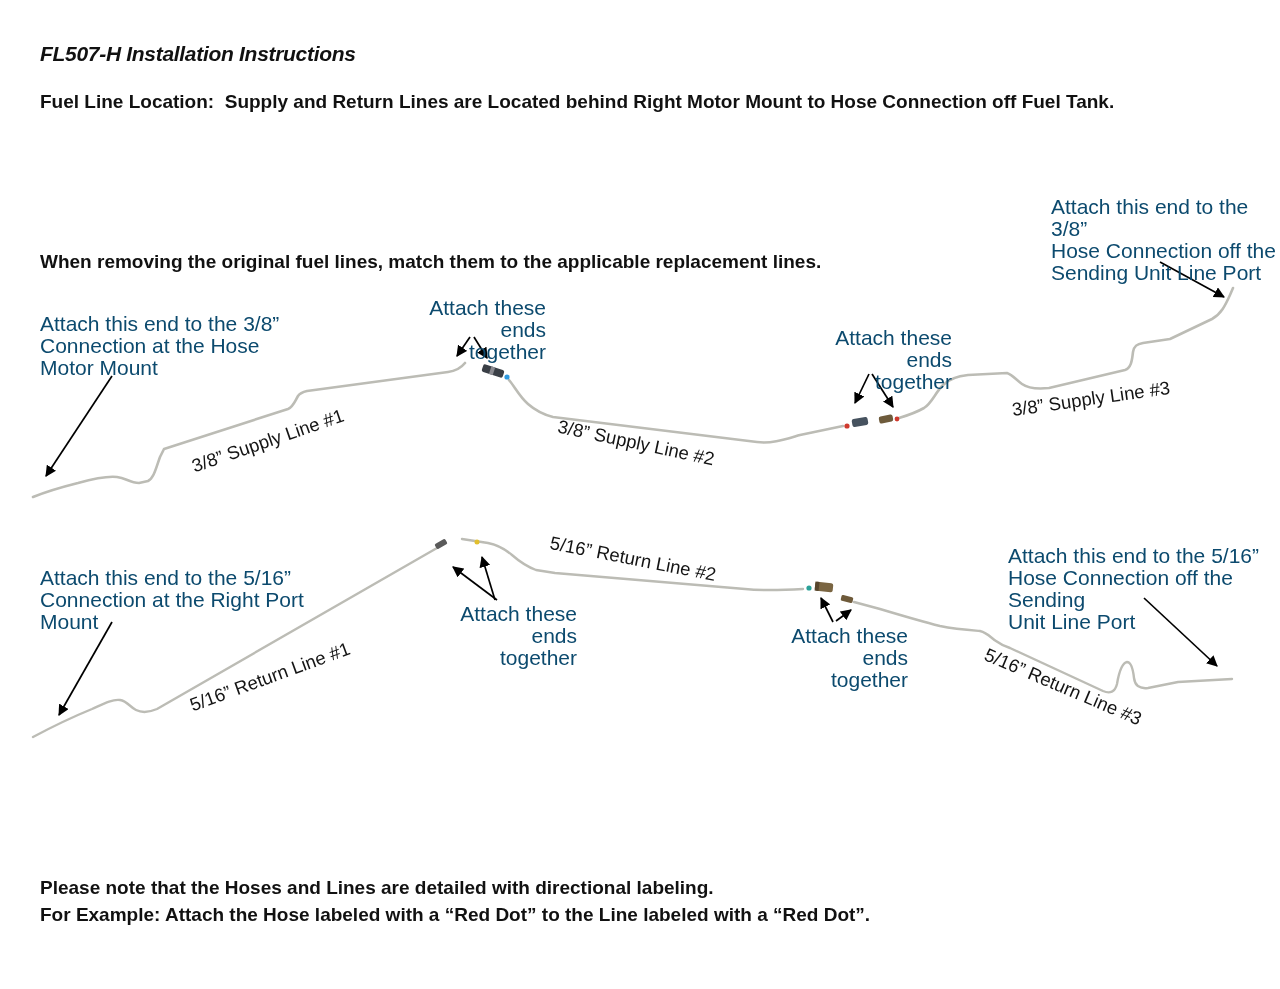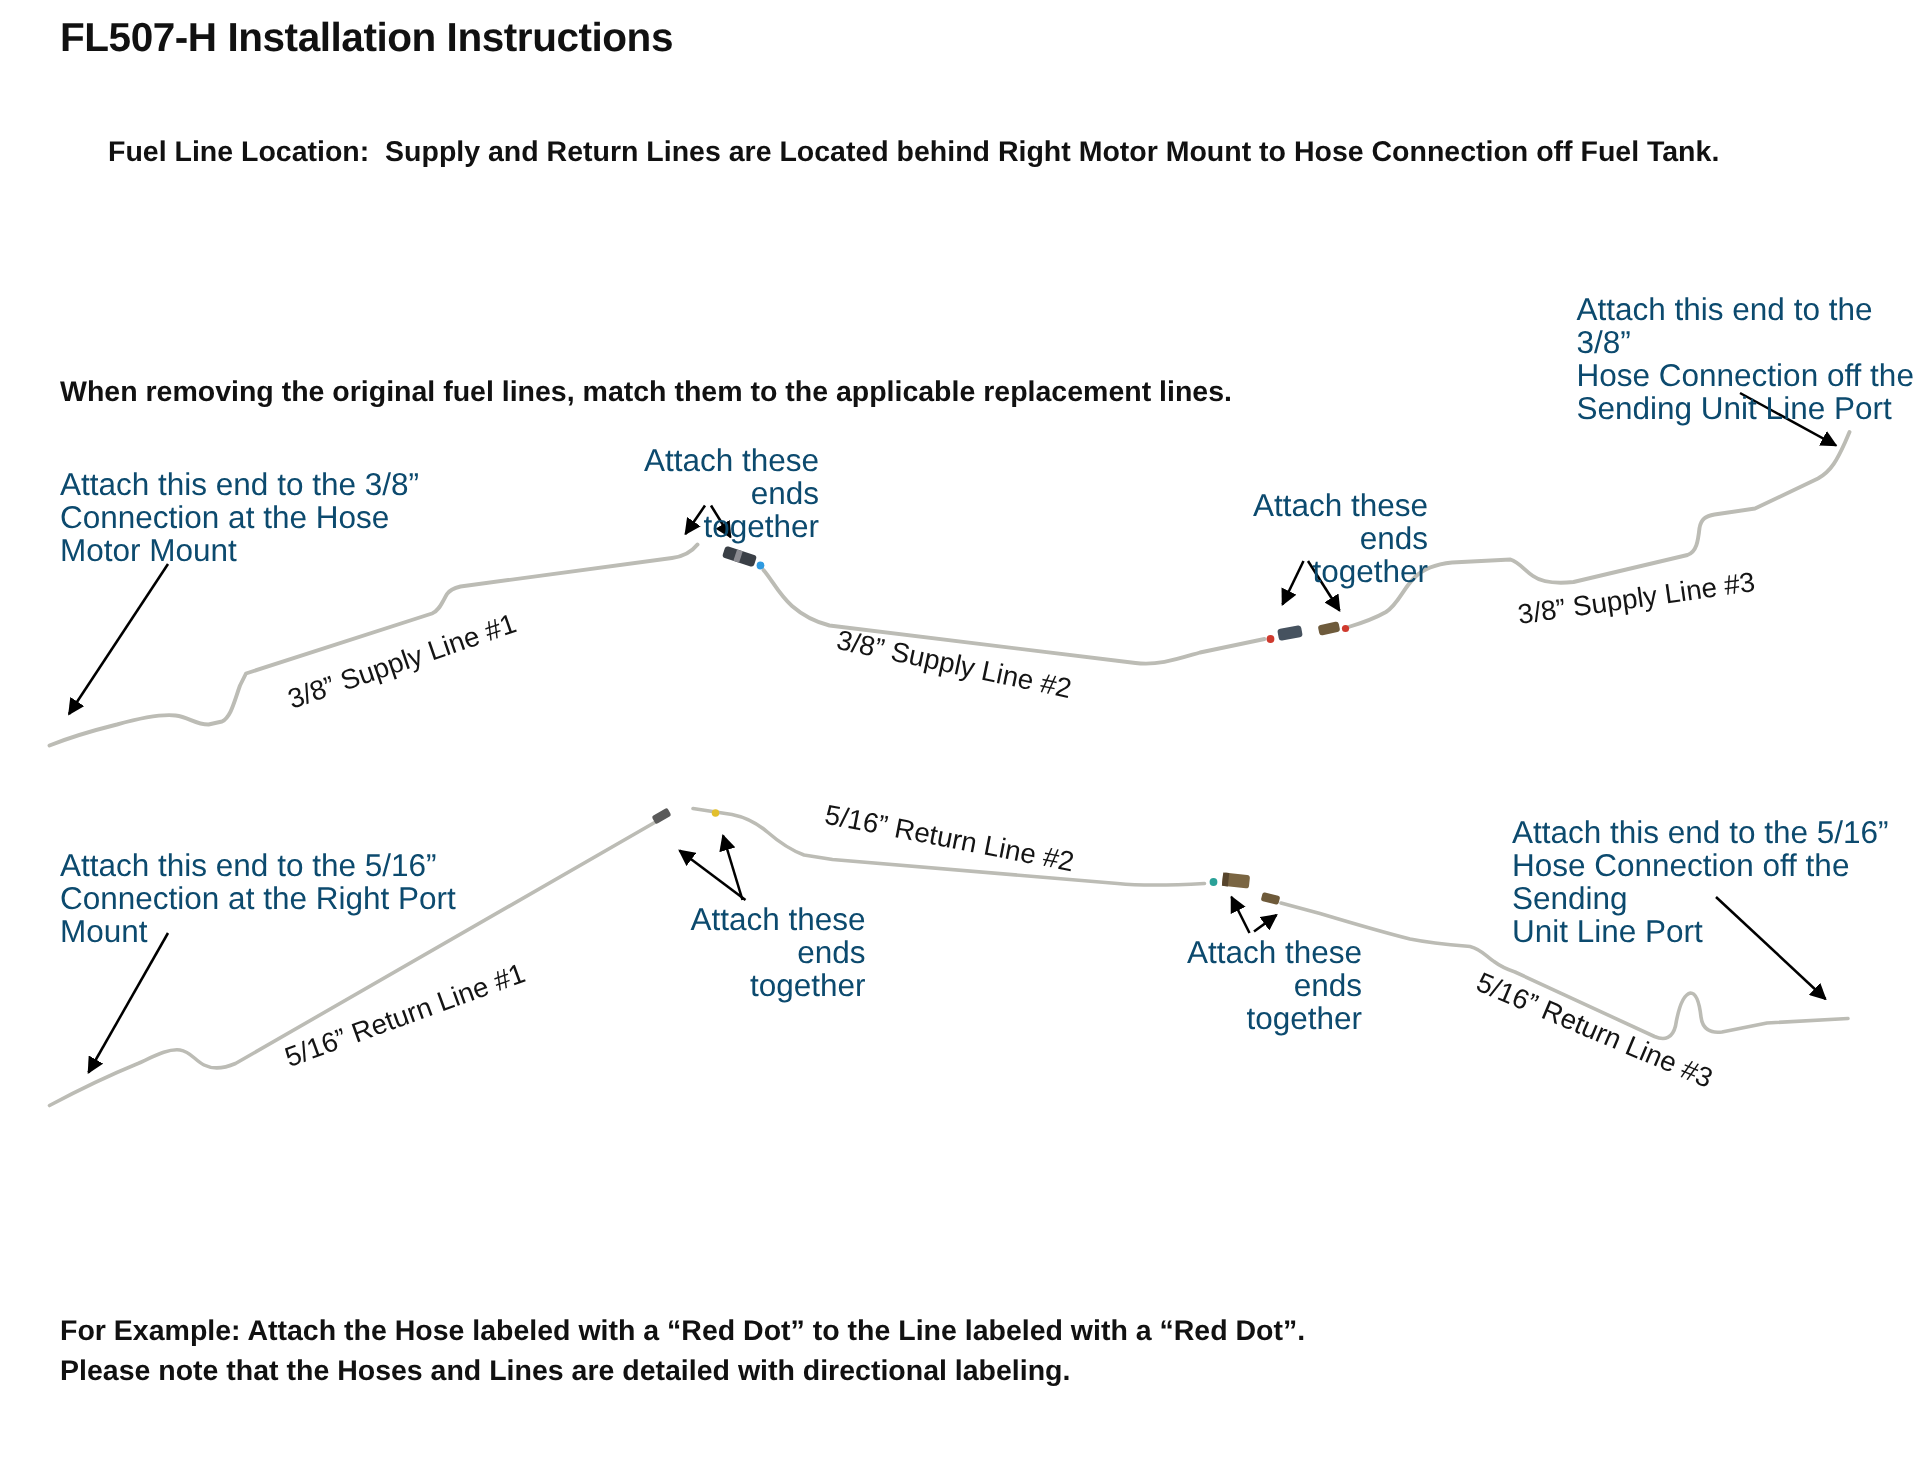--- a/index.html
+++ b/index.html
@@ -1,21 +1,21 @@
 <!DOCTYPE html>
 <html><head>
 <meta charset="utf-8">
 <style>
   html,body{margin:0;padding:0;background:#ffffff;}
   .page{position:relative;width:1280px;height:989px;background:#fff;overflow:hidden;
         font-family:"Liberation Sans",sans-serif;color:#111;}
-  .page-title{position:absolute;left:40px;top:10px;font-size:27px;font-weight:700;
-              letter-spacing:-0.3px;white-space:nowrap;}
+  .page-title{position:absolute;left:40px;top:42px;font-size:21px;font-weight:700;
+              letter-spacing:-0.3px;white-space:nowrap;font-style:italic;}
   .intro{position:absolute;left:40px;top:88px;font-size:19px;font-weight:700;line-height:28px;}
-  .prewrap div{white-space:pre-wrap;margin-left:32px;}
+  .prewrap div{white-space:pre-wrap;}
   .removal-note{position:absolute;left:40px;top:226px;font-size:19px;font-weight:700;white-space:nowrap;margin-top:25px;}
   .footer{position:absolute;left:40px;top:874px;font-size:19px;font-weight:700;line-height:27px;}
   .ann{position:absolute;font-size:21px;line-height:22px;color:#0c4a6e;}
   .ann.center{text-align:right;width:160px;}
   .line-label{position:absolute;font-size:18.5px;white-space:nowrap;color:#141414;
               transform:translate(-50%,-50%) rotate(var(--rot));}
   svg.diagram{position:absolute;left:0;top:0;pointer-events:none;}
 </style>
 </head>
 <body>
@@ -141,17 +141,17 @@
     </div>
 
   <div class="line-label" style="left:268px;top:441px;--rot:-19deg;">3/8” Supply Line #1</div>
   <div class="line-label" style="left:636px;top:443px;--rot:12deg;">3/8” Supply Line #2</div>
   <div class="line-label" style="left:1091px;top:399px;--rot:-8deg;">3/8” Supply Line #3</div>
   <div class="line-label" style="left:270px;top:677px;--rot:-20deg;">5/16” Return Line #1</div>
   <div class="line-label" style="left:633px;top:559px;--rot:11deg;">5/16” Return Line #2</div>
   <div class="line-label" style="left:1063px;top:687px;--rot:23deg;">5/16” Return Line #3</div>
 
   <div class="footer">
+      <div>Please note that the Hoses and Lines are detailed with directional labeling.</div>
       <div>For Example: Attach the Hose labeled with a “Red Dot” to the Line labeled with a “Red Dot”.</div>
-      <div>Please note that the Hoses and Lines are detailed with directional labeling.</div>
     </div>
 
 </div>
 
 </body></html>

